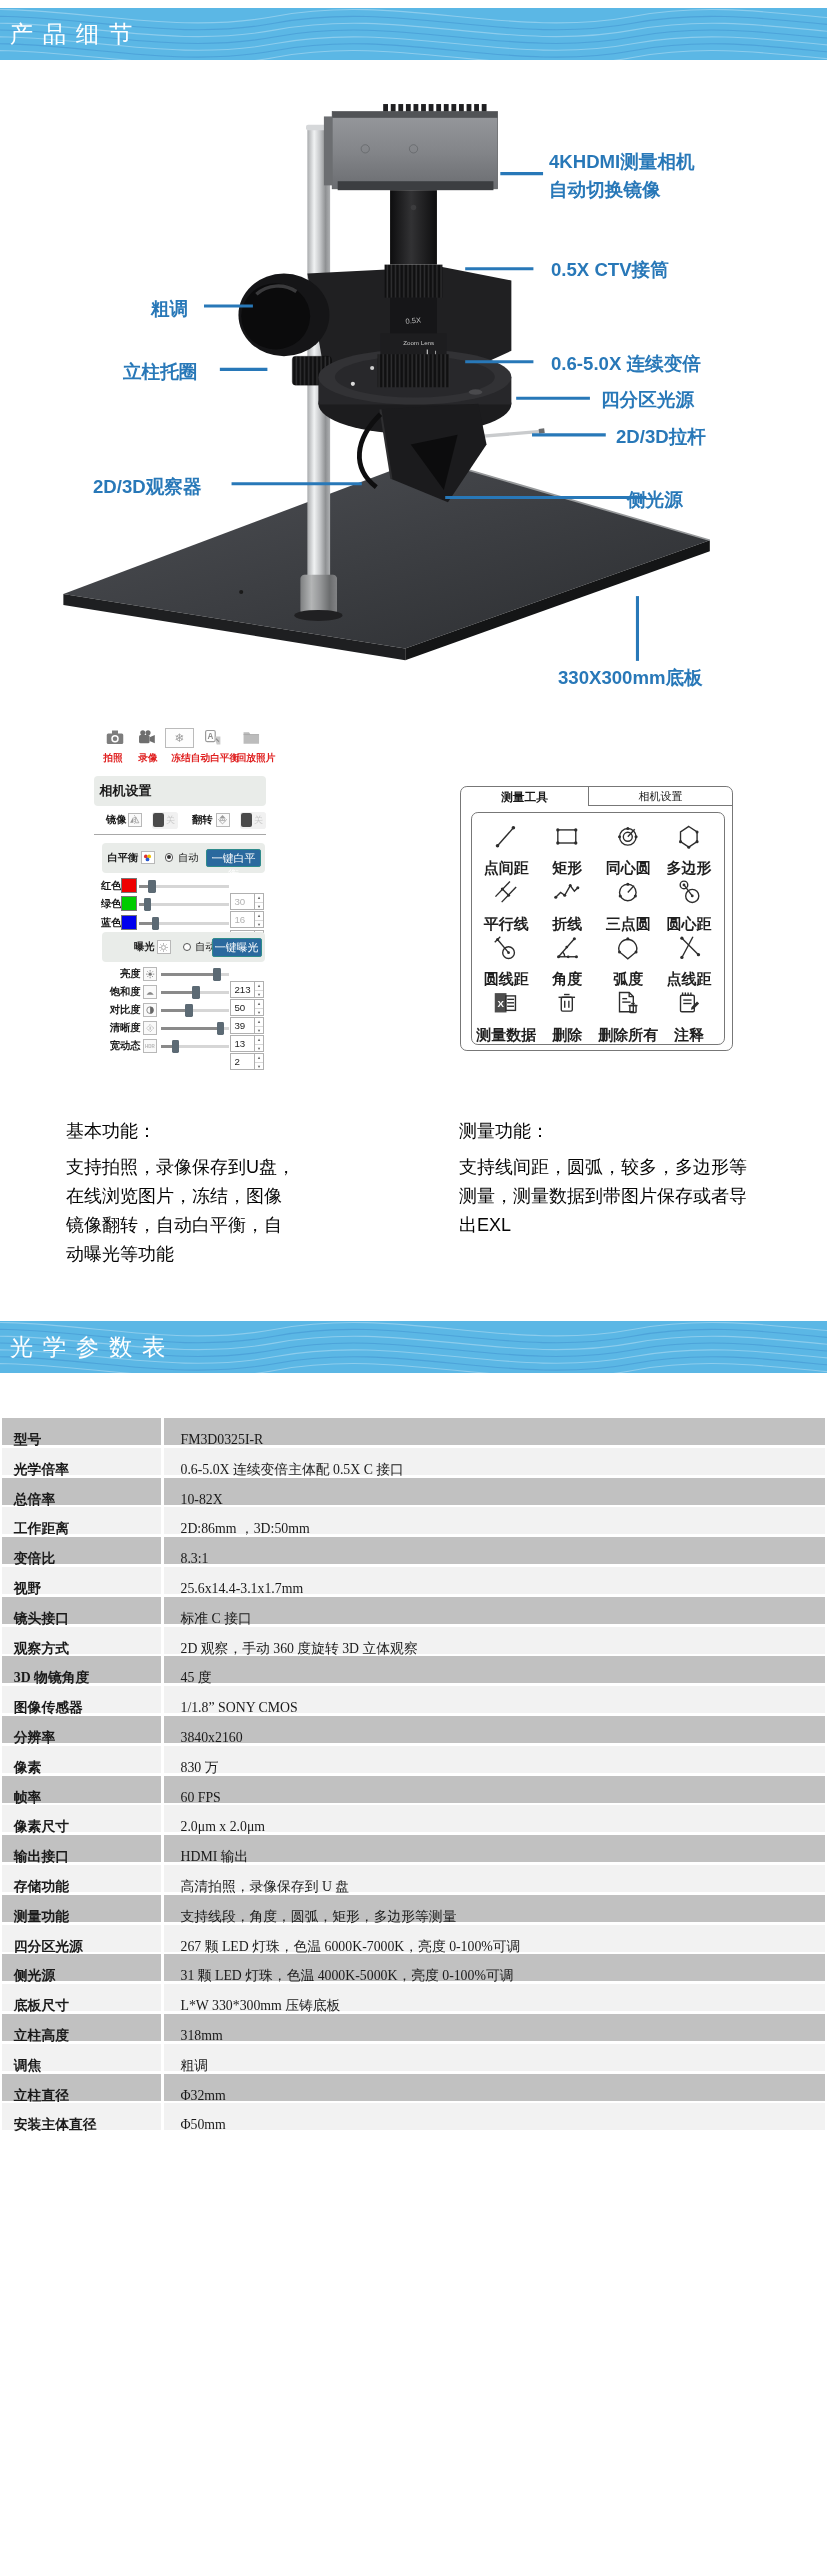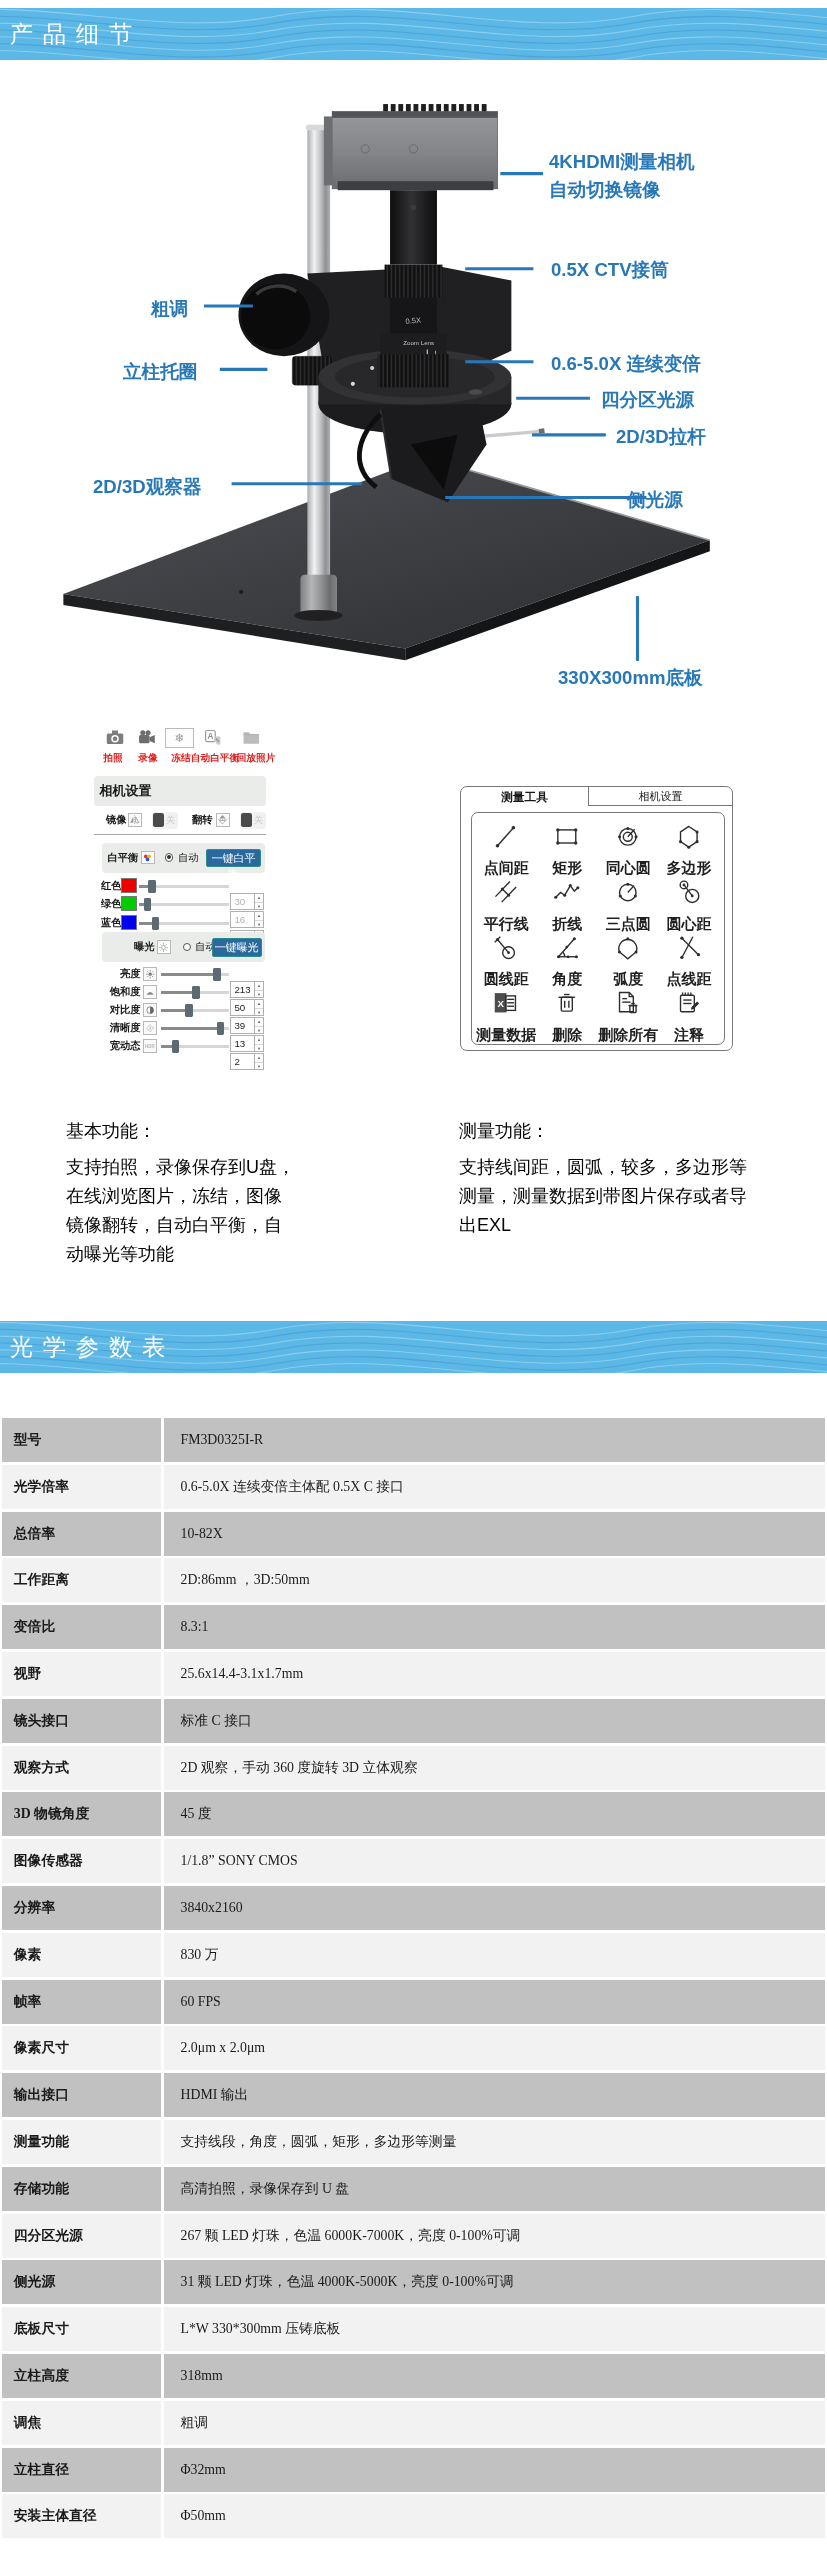--- a/index.html
+++ b/index.html
@@ -61,21 +61,21 @@
   .ticon svg{width:27.6px;height:27.6px;stroke:#2d2d2d;stroke-width:2;fill:none}
   .ticon svg .d{fill:#2d2d2d;stroke:none}
   .tlabel{font-size:15px;font-weight:700;color:#1f1f1f;margin-top:7px}
 
   
   .desc{position:absolute;font-size:18px;color:#050505;font-weight:500;line-height:29px;white-space:nowrap}
   .desc-title{margin-bottom:6.9px}
 
   
   #spec-table{position:absolute;left:2.1px;top:1418px;width:823px;font-family:"Liberation Serif",serif}
-  .spec-row{display:flex;height:44px;margin-bottom:2.8px}
+  .spec-row{display:flex;height:27px;margin-bottom:2.8px}
   .spec-row:nth-of-type(odd) .spec-label,.spec-row:nth-of-type(odd) .spec-value{background:#c1c1c1}
   .spec-row:nth-of-type(even) .spec-label,.spec-row:nth-of-type(even) .spec-value{background:#f2f2f2}
   .spec-label{width:159px;margin-right:3.4px;line-height:44px;padding-left:11.7px;font-size:13.8px;font-weight:700;color:#1a1a1a}
   .spec-value{flex:1;line-height:44px;padding-left:16px;font-size:13.8px;color:#1a1a1a}
 </style>
 </head>
 <body>
 
 <div id="page">
 
@@ -748,30 +748,30 @@
         <div class="spec-label">像素尺寸</div>
         <div class="spec-value">2.0μm x 2.0μm</div>
       </div>
 
       <div class="spec-row">
         <div class="spec-label">输出接口</div>
         <div class="spec-value">HDMI 输出</div>
       </div>
 
       <div class="spec-row">
+        <div class="spec-label">存储功能</div>
+        <div class="spec-value">高清拍照，录像保存到 U 盘</div>
+      </div>
+
+      <div class="spec-row">
         <div class="spec-label">测量功能</div>
         <div class="spec-value">支持线段，角度，圆弧，矩形，多边形等测量</div>
       </div>
 
       <div class="spec-row">
-        <div class="spec-label">存储功能</div>
-        <div class="spec-value">高清拍照，录像保存到 U 盘</div>
-      </div>
-
-      <div class="spec-row">
         <div class="spec-label">四分区光源</div>
         <div class="spec-value">267 颗 LED 灯珠，色温 6000K-7000K，亮度 0-100%可调</div>
       </div>
 
       <div class="spec-row">
         <div class="spec-label">侧光源</div>
         <div class="spec-value">31 颗 LED 灯珠，色温 4000K-5000K，亮度 0-100%可调</div>
       </div>
 
       <div class="spec-row">

